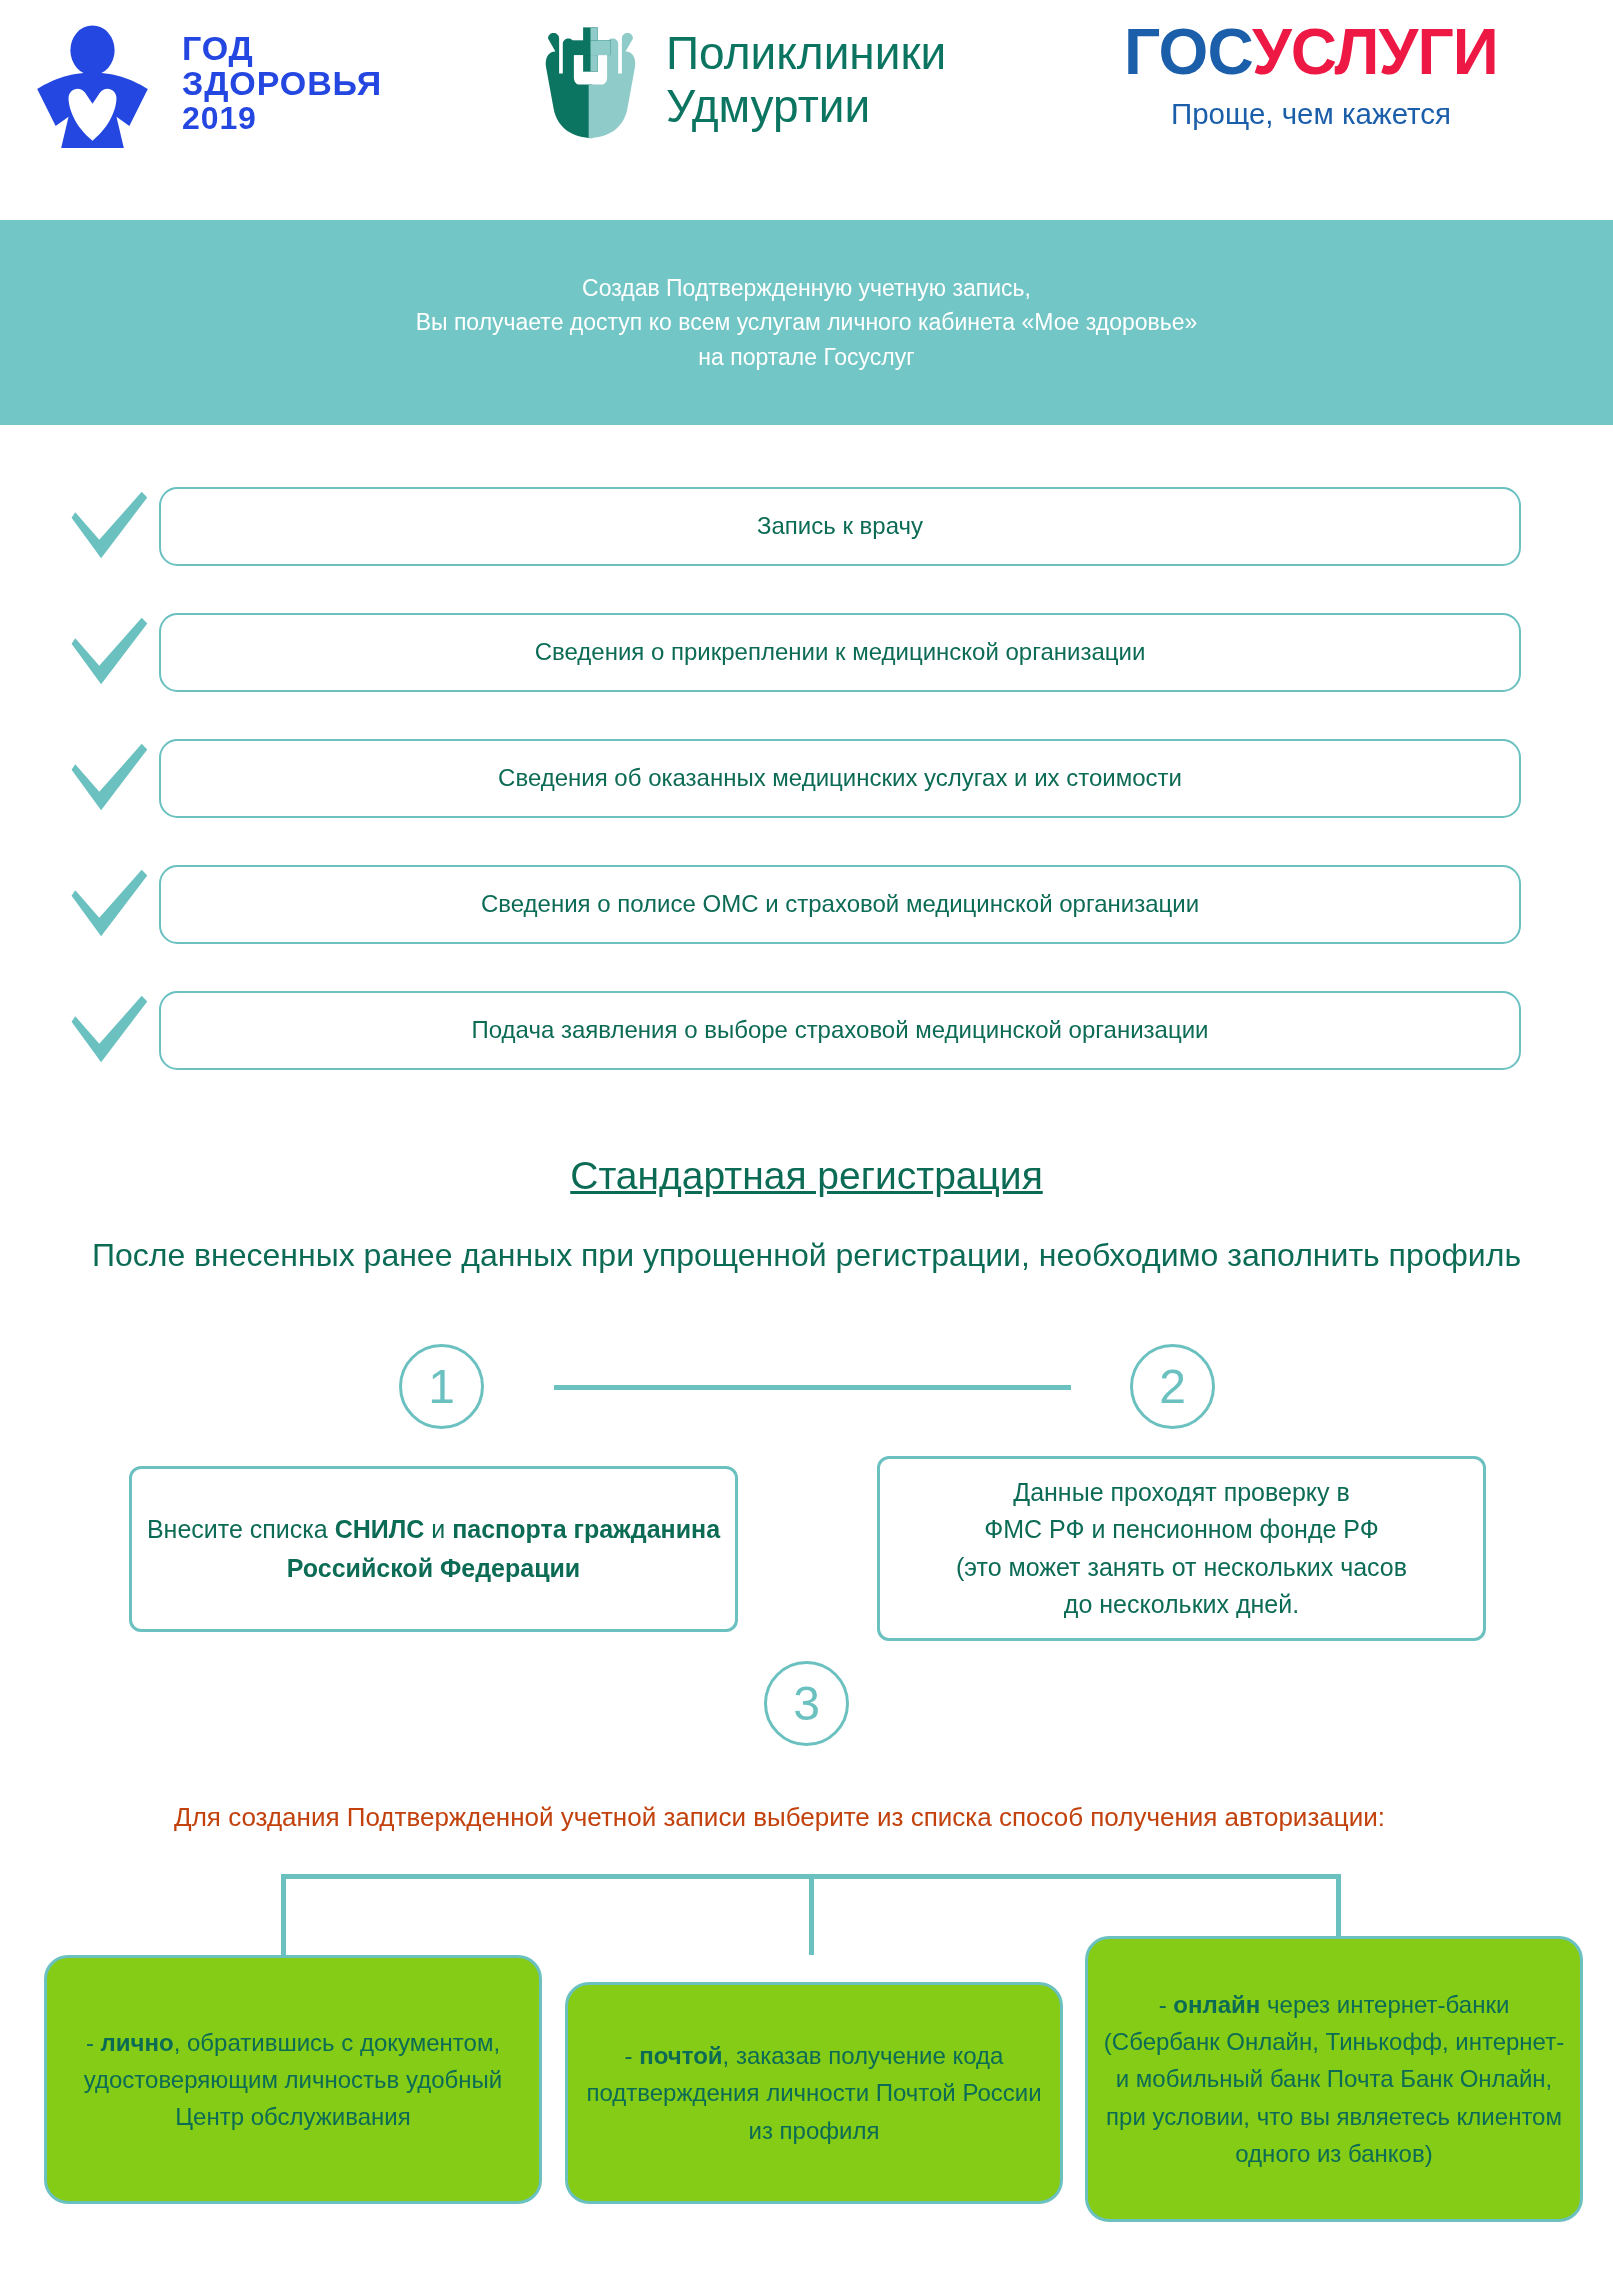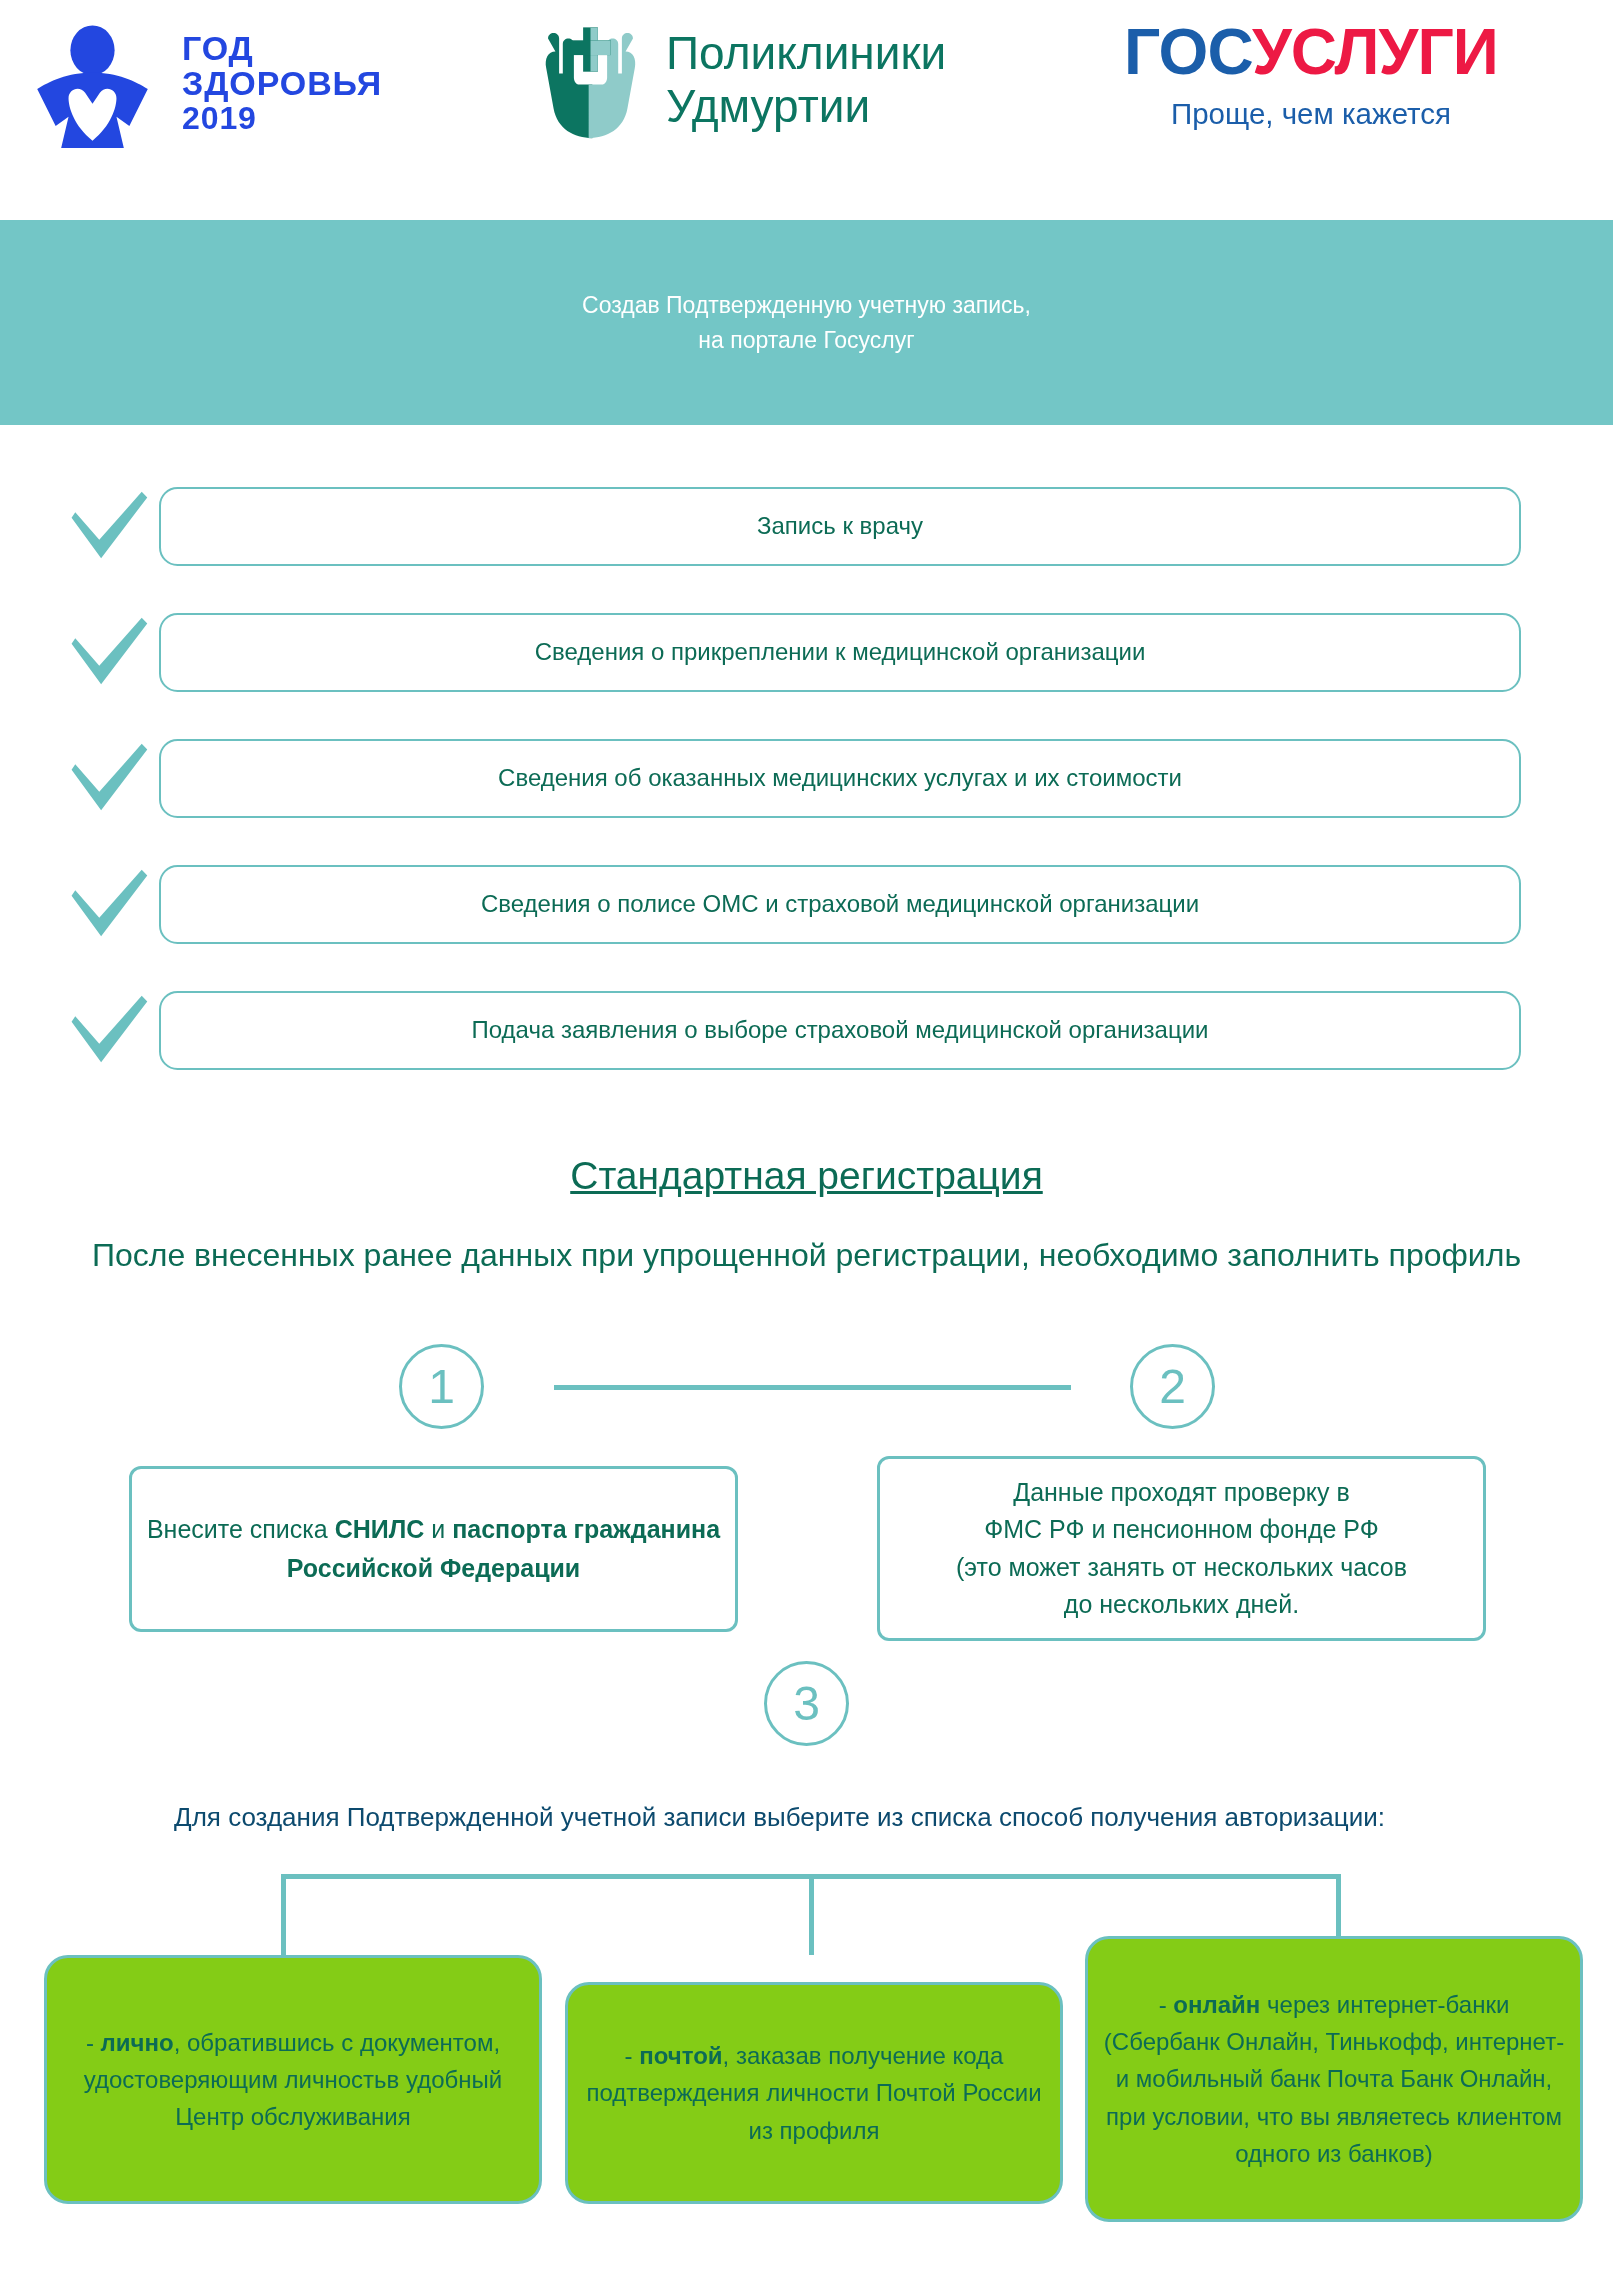--- a/index.html
+++ b/index.html
@@ -208,21 +208,21 @@
 
   
   .circ-3 {
     position: absolute;
     left: 764px; top: 1661px;
   }
   .sec-sub3 {
     position: absolute;
     top: 1802px; left: 0; width: 1559px;
     text-align: center;
-    color: #0c4a6e;
+    color: #c2410c;
     font-size: 26px;
   }
 
   
   .bracket {
     position: absolute;
     left: 281px; top: 1874px;
     width: 1060px; height: 81px;
   }
   .br-h {
@@ -302,20 +302,21 @@
     </div>
 
     <div class="logo-gosu">
       <div class="gosu-word"><span class="gosu-blue">ГОС</span><span class="gosu-red">УСЛУГИ</span></div>
       <div class="gosu-tag">Проще, чем кажется</div>
     </div>
   </div>
 
   <div class="banner">
     <div>Создав Подтвержденную учетную запись,</div>
+    <div>Вы получаете доступ ко всем услугам личного кабинета «Мое здоровье»</div>
     <div>на портале Госуслуг</div>
   </div>
 
   <div class="checklist">
 
     <div class="check-row">
       <span class="check-icon">
         <svg width="85" height="72" viewBox="0 0 92 78">
             <path d="M6 30 L10 24 L36 54 L82 2 L88 8 L38 74 Z" fill="#6BC0C0"></path>
           </svg>

